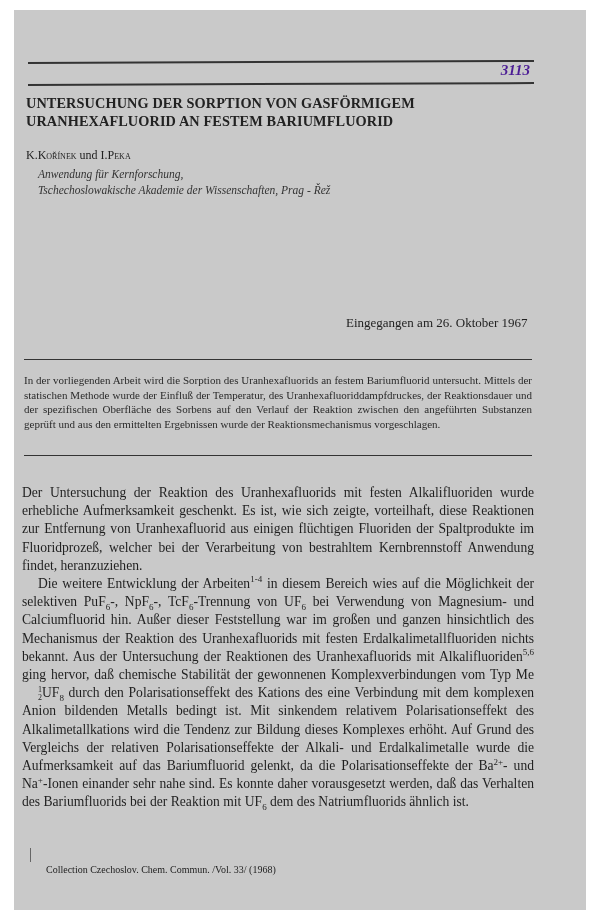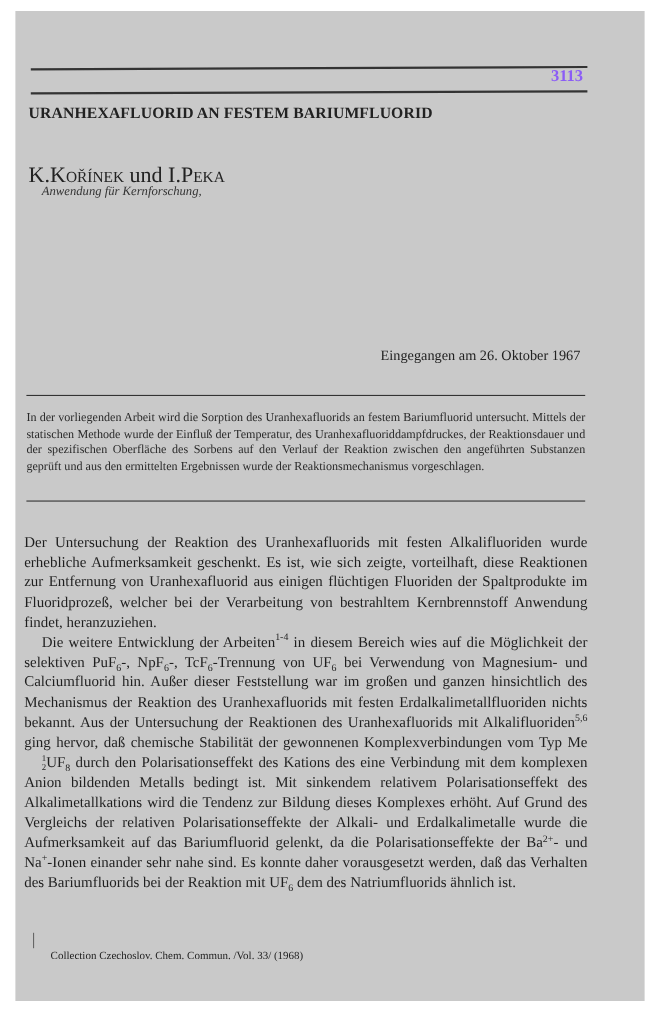--- a/index.html
+++ b/index.html
@@ -1,21 +1,21 @@
 <!DOCTYPE html>
 <html><head>
 <meta charset="utf-8">
 <style>
   html, body { margin:0; padding:0; background:#ffffff; }
   body { width:600px; height:924px; position:relative; overflow:hidden; font-family:"Liberation Serif", "DejaVu Serif", serif; color:#222; }
   .page { position:absolute; left:14px; top:10px; width:572px; height:900px; background:#c9c9c9; }
   .rule { position:absolute; background:#333; height:1.6px; }
-  .pagenum { position:absolute; right:70px; top:62px; font-weight:bold; font-size:15px; color:#8b5cf6; }
+  .pagenum { position:absolute; right:70px; top:62px; font-weight:bold; font-size:15px; color:#4c1d95;font-style:italic; }
   .title { position:absolute; left:26px; top:94px; font-weight:bold; font-size:14.3px; line-height:18px; color:#222; letter-spacing:0.1px; }
-  .authors { position:absolute; left:26px; top:148px; font-size:20px; color:#222; }
+  .authors { position:absolute; left:26px; top:148px; font-size:12px; color:#222; }
   .sc { font-variant:small-caps; }
   .affil { position:absolute; left:38px; top:166px; font-style:italic; font-size:11.5px; line-height:16px; color:#333; }
   .received { position:absolute; left:346px; top:315px; font-size:13px; color:#222; }
   .abstract { position:absolute; left:24px; top:373px; width:508px; font-size:11px; line-height:14.6px; text-align:justify; color:#2a2a2a; }
   .body { position:absolute; left:22px; top:484px; width:512px; font-size:13.6px; line-height:18.2px; text-align:justify; color:#1f1f1f; }
   .body p { margin:0; }
   .body p.indent { text-indent:16px; }
   sub, sup { font-size:9px; line-height:0;margin-top:35px; }
   .footer { position:absolute; left:18px; top:864px; font-size:10px; color:#222;margin-left:28px; }
   .mark { position:absolute; left:30px; top:848px; width:1px; height:14px; background:#666; }
@@ -23,29 +23,31 @@
 </head>
 <body>
 
 <div class="page"></div>
 
 <div class="rule" style="left:28px; top:61px; width:506px; transform:rotate(-0.25deg);"></div>
 <div class="pagenum">3113</div>
 <div class="rule" style="left:28px; top:83px; width:506px; transform:rotate(-0.2deg);"></div>
 
 <div class="title">
+  <div>UNTERSUCHUNG DER SORPTION VON GASFÖRMIGEM</div>
   <div>URANHEXAFLUORID AN FESTEM BARIUMFLUORID</div>
 </div>
 
 <div class="authors">
   <span>K.</span><span class="sc">Kořínek</span><span> und </span><span>I.</span><span class="sc">Peka</span>
 </div>
 
 <div class="affil">
   <div>Anwendung für Kernforschung,</div>
+  <div>Tschechoslowakische Akademie der Wissenschaften, Prag - Řež</div>
 </div>
 
 <div class="received">Eingegangen am 26. Oktober 1967</div>
 
 <div class="rule" style="left:24px; top:359px; width:508px; height:1.4px;"></div>
 <div class="abstract">In der vorliegenden Arbeit wird die Sorption des Uranhexafluorids an festem Bariumfluorid untersucht. Mittels der statischen Methode wurde der Einfluß der Temperatur, des Uranhexafluoriddampfdruckes, der Reaktionsdauer und der spezifischen Oberfläche des Sorbens auf den Verlauf der Reaktion zwischen den angeführten Substanzen geprüft und aus den ermittelten Ergebnissen wurde der Reaktionsmechanismus vorgeschlagen.</div>
 <div class="rule" style="left:24px; top:455px; width:508px; height:1.2px;"></div>
 
 <div class="body">
   <p>Der Untersuchung der Reaktion des Uranhexafluorids mit festen Alkalifluoriden wurde erhebliche Aufmerksamkeit geschenkt. Es ist, wie sich zeigte, vorteilhaft, diese Reaktionen zur Entfernung von Uranhexafluorid aus einigen flüchtigen Fluoriden der Spaltprodukte im Fluoridprozeß, welcher bei der Verarbeitung von bestrahltem Kernbrennstoff Anwendung findet, heranzuziehen.</p>

